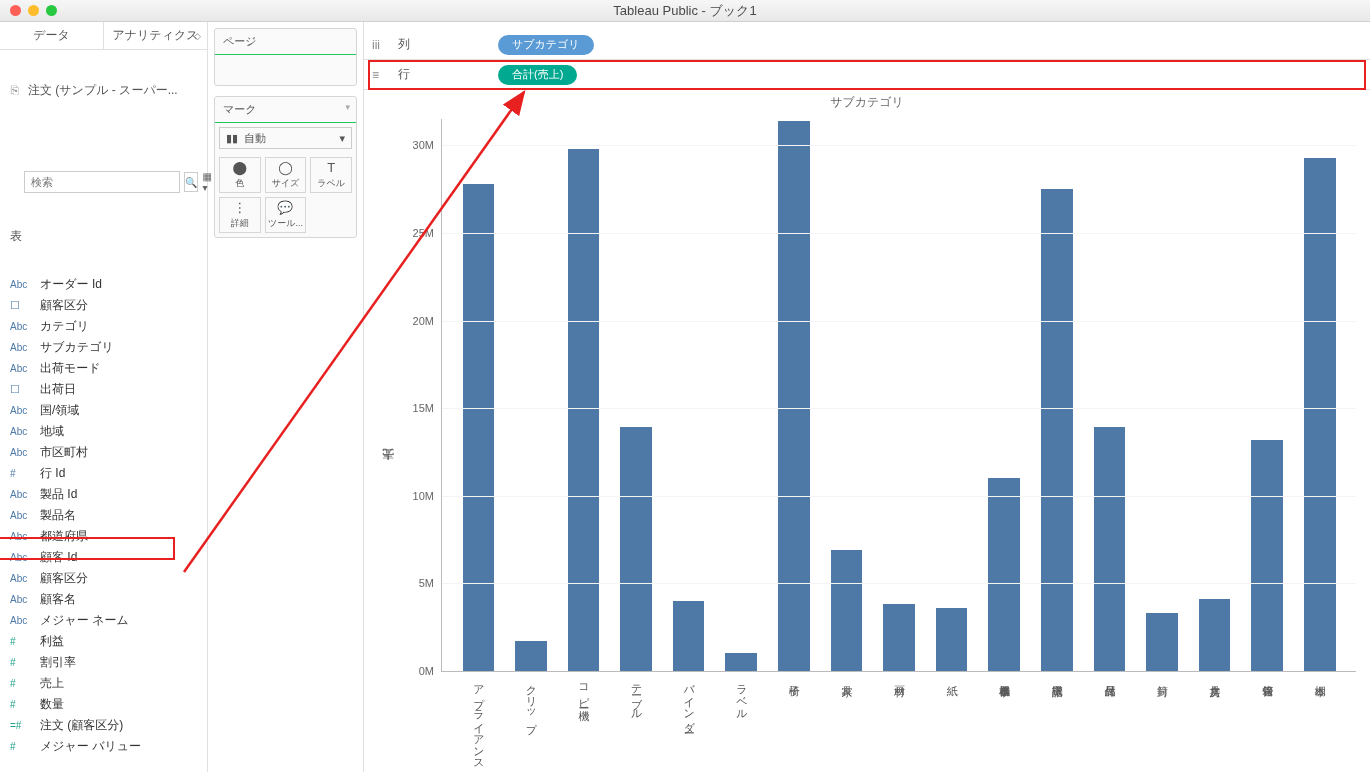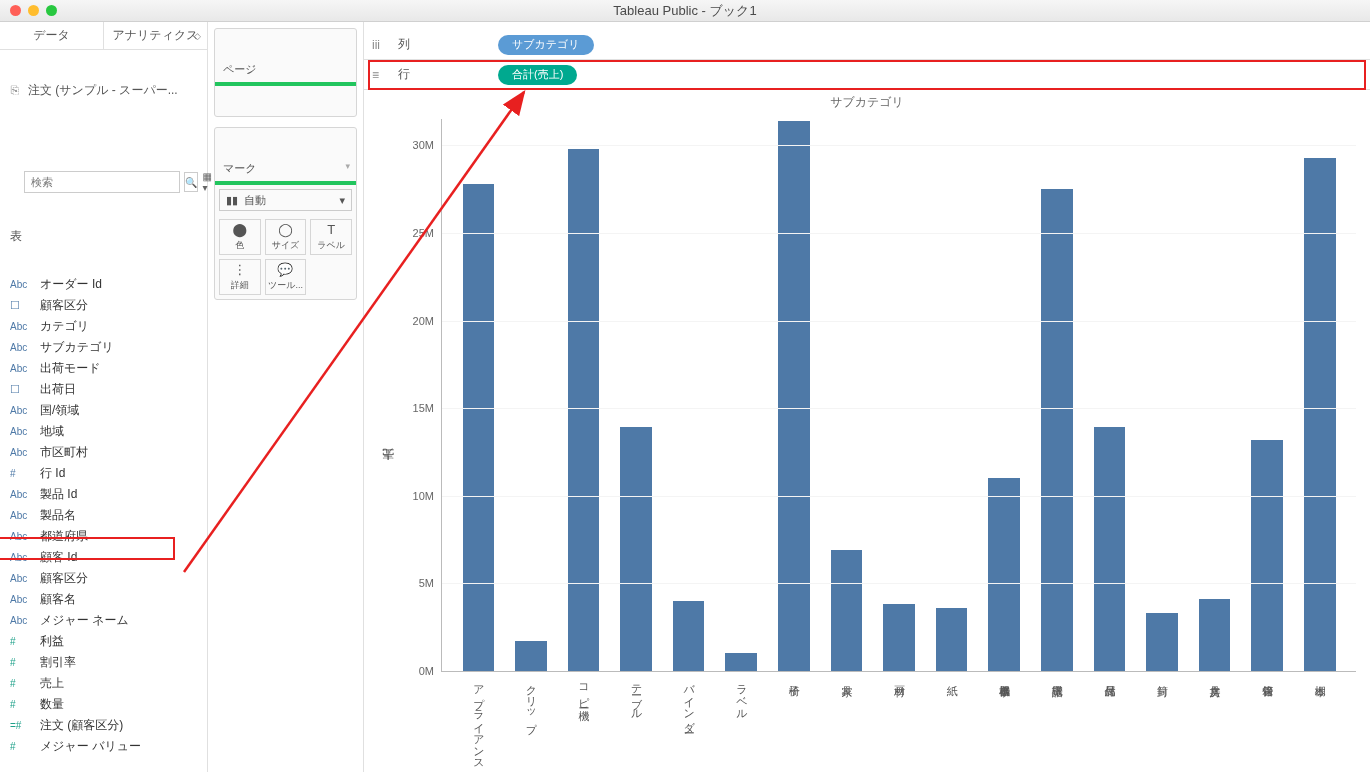--- a/index.html
+++ b/index.html
@@ -33,21 +33,21 @@
 .field-list { overflow:auto; }
 .field-row { display:flex; align-items:center; height:21px; padding:0 10px; font-size:12px; color:#333; gap:8px; position:relative; }
 .field-icon { width:22px; font-size:10px; color:#4e79a7; }
 .field-icon.green { color:#1fa18a; }
 .field-label { flex:1; }
 .highlight-box { position:absolute; border:2px solid #e82020; pointer-events:none; }
 
 
 .shelves-col { width:156px; border-right:1px solid #e0e0e0; padding:6px 6px; display:flex; flex-direction:column; gap:10px; }
 .shelf-card { border:1px solid #d6d6d6; border-radius:3px; background:#fafafa; }
-.shelf-title { font-size:11px; color:#555; padding:5px 8px; border-bottom:4px solid #22c55e; position:relative;margin-top:28px;}
+.shelf-title { font-size:11px; color:#555; padding:5px 8px; border-bottom:1px solid #22c55e; position:relative;}
 .shelf-title .drop-caret { position:absolute; right:6px; font-size:9px; color:#aaa;}
 .shelf-body { min-height:40px; }
 
 .marks-card .mark-type { display:flex; align-items:center; padding:4px; }
 .mark-type-select { flex:1; border:1px solid #ccc; height:22px; font-size:11px; padding:0 6px; display:flex; align-items:center; justify-content:space-between; color:#555; }
 .marks-grid { display:grid; grid-template-columns:repeat(3,1fr); gap:4px; padding:4px; }
 .mark-btn { border:1px solid #d6d6d6; height:36px; display:flex; flex-direction:column; align-items:center; justify-content:center; font-size:9px; color:#555; gap:2px; }
 .mark-btn .mi { font-size:13px; }
 
 

